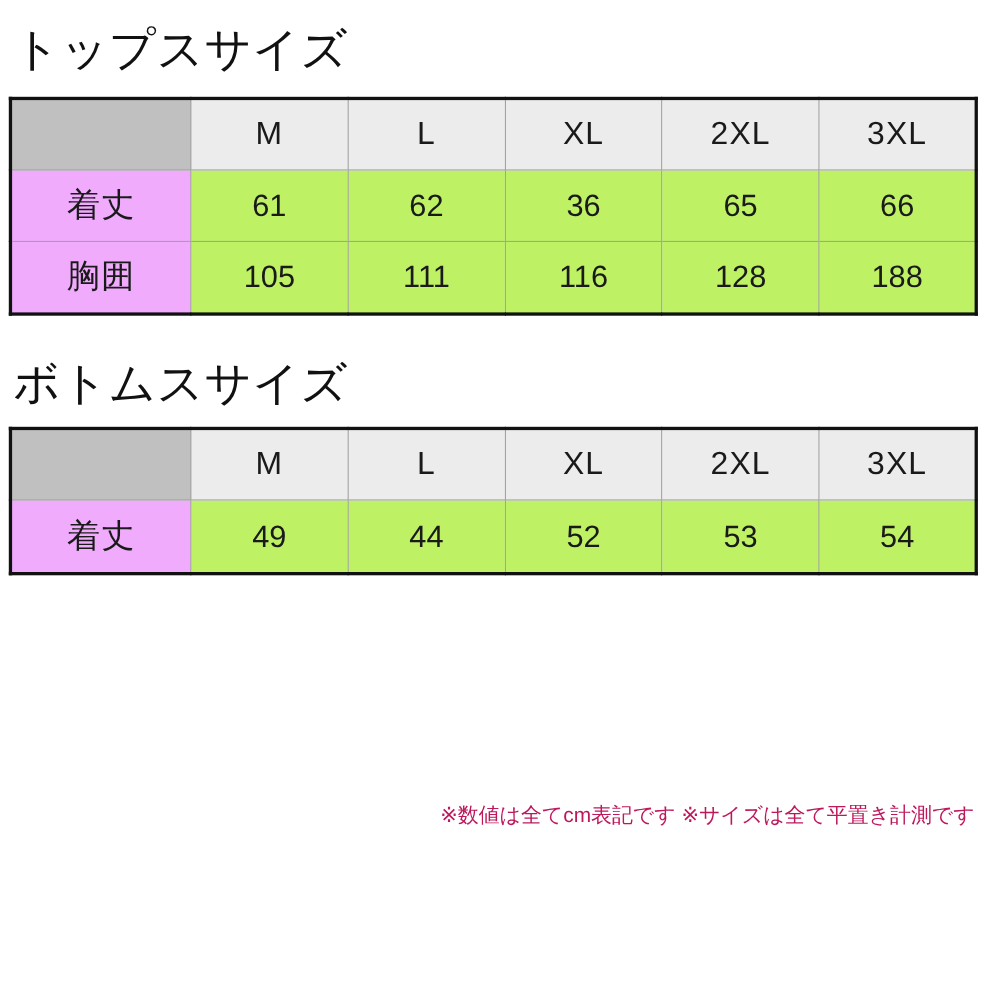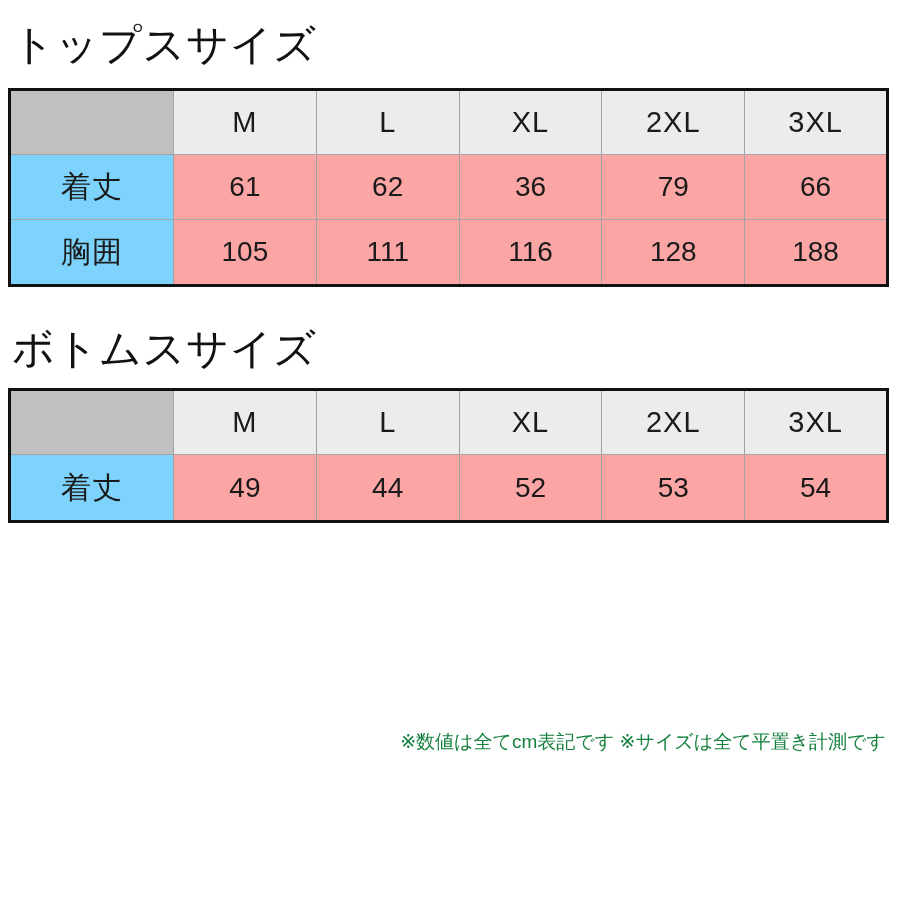--- a/index.html
+++ b/index.html
@@ -81,29 +81,29 @@
     font-size: 29px;
     letter-spacing: 1px;
   }
 
   .size-table thead th.corner-cell {
     background: #c0c0c0;
     border-right-color: #a3a3a3;
   }
 
   .size-table tbody th.row-label {
-    background: #7dd3fc;
+    background: #f0abfc;
     font-size: 30px;
     letter-spacing: 1px;
     text-align: center;
     white-space: nowrap;
   }
 
   .size-table tbody td.data-cell {
-    background: #fca5a5;
+    background: #bef264;
     font-size: 28px;
   }
 
   .table-tops tbody th.row-label,
   .table-tops tbody td.data-cell { height: 64px; }
 
   .table-bottoms tbody th.row-label,
   .table-bottoms tbody td.data-cell { height: 65px; }
 
   .row-label-long {
@@ -112,21 +112,21 @@
   }
 
   .data-cell-range { font-size: 26px !important; }
 
   .footnote {
     position: absolute;
     right: 14px;
     top: 731px;
     font-size: 19px;
     line-height: 1.2;
-    color: #15803d;
+    color: #be185d;
     white-space: nowrap;
     letter-spacing: 0px;
   }
 </style>
 </head>
 <body>
 
 <div class="page">
 
   <h2 class="section-title title-tops">トップスサイズ</h2>
@@ -149,21 +149,21 @@
         <th>2XL</th>
         <th>3XL</th>
       </tr>
     </thead>
     <tbody>
       <tr>
         <th class="row-label">着丈</th>
         <td class="data-cell">61</td>
         <td class="data-cell">62</td>
         <td class="data-cell">36</td>
-        <td class="data-cell">79</td>
+        <td class="data-cell">65</td>
         <td class="data-cell">66</td>
       </tr>
       <tr>
         <th class="row-label">胸囲</th>
         <td class="data-cell">105</td>
         <td class="data-cell">111</td>
         <td class="data-cell">116</td>
         <td class="data-cell">128</td>
         <td class="data-cell">188</td>
       </tr>

